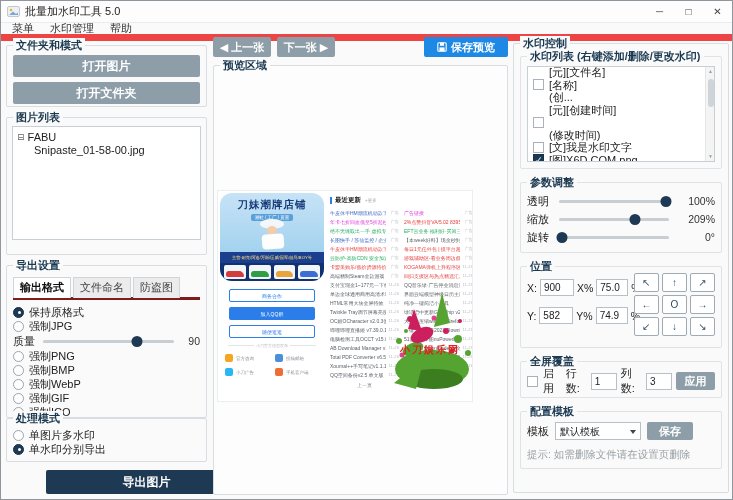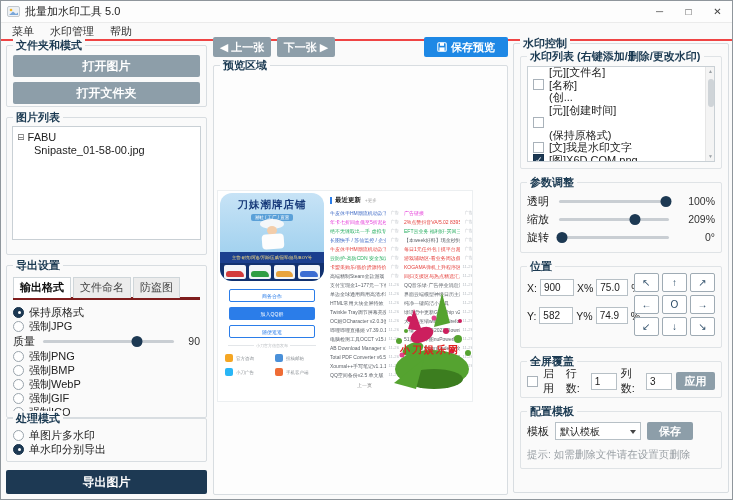--- a/index.html
+++ b/index.html
@@ -7,29 +7,29 @@
   body { font-family:"Liberation Sans","DejaVu Sans",sans-serif; background:#e9e9e9; }
   #window { position:relative; width:733px; height:500px; background:#fafafa; border:1px solid #8f969c; overflow:hidden; }
 
   
   .titlebar { position:absolute; top:0; left:0; right:0; height:22px; background:#fdfdfd; border-bottom:1px solid #ebebeb; display:flex; align-items:center; padding-left:6px; }
   .apptitle { font-size:11px; color:#222; margin-left:5px; }
   .wc-group { margin-left:auto; display:flex; height:100%; }
   .wc { width:29px; height:100%; display:flex; align-items:center; justify-content:center; font-size:10px; color:#444; }
 
   
-  .menubar { position:absolute; top:22px; left:0; right:0; height:18px; display:flex; align-items:center; padding-left:3px; background:#fafafa; border-bottom:2px solid #ef4444; }
+  .menubar { position:absolute; top:22px; left:0; right:0; height:18px; display:flex; align-items:center; padding-left:3px; background:#fafafa; border-bottom:7px solid #ef4444; }
   .menu-item { font-size:11px; color:#333; padding:0 8px; cursor:default; }
 
   
   .group { position:relative; border:1px solid #d8dde1; border-radius:2px; }
   .gtitle { position:absolute; top:-8px; left:6px; background:#fafafa; font-size:11px; font-weight:bold; color:#1b3a52; padding:0 3px; white-space:nowrap; max-width:200px; overflow:hidden; }
 
   .btn-gray { display:block; width:100%; height:23px; background:#8d9ea9; color:#fff; border:none; border-radius:2px; font-weight:bold; font-size:12px; font-family:inherit; }
-  .btn-navy { background:#1d3953; color:#fff; border:none; border-radius:2px; font-weight:bold; font-size:12px; font-family:Liberation Serif, serif; }
+  .btn-navy { background:#1d3953; color:#fff; border:none; border-radius:2px; font-weight:bold; font-size:12px; font-family:Liberation Serif, serif;margin-left:40px; }
 
   
   #left-panel { position:absolute; left:5px; top:44px; width:201px; bottom:4px; }
   #grp-folder { height:62px; margin-bottom:10px; padding:9px 6px 0; }
   #grp-folder .btn-gray { margin-bottom:5px; height:22px; }
   #grp-imagelist { height:138px; margin-bottom:10px; padding:8px 5px 5px; }
   .listbox { background:#fff; border:1px solid #c9d0d5; width:100%; height:100%; font-size:11px; color:#222; padding:4px 4px; overflow:hidden; position:relative; }
   .tree-root { display:flex; align-items:center; gap:3px; }
   .tree-glyph { font-size:9px; color:#666; }
   .tree-child { padding-left:17px; margin-top:1px; }
@@ -515,21 +515,21 @@
                 <span>(创...</span>
               </div>
               <div class="wm-row noCheck">
                 <span>[元][创建时间]</span>
               </div>
               <div class="wm-row">
                 <span class="cb"></span>
                 <span></span>
               </div>
               <div class="wm-row noCheck">
-                <span>(保持原格式)</span>
+                <span>(修改时间)</span>
               </div>
               <div class="wm-row">
                 <span class="cb"></span>
                 <span>[文]我是水印文字</span>
               </div>
               <div class="wm-row">
                 <span class="cb checked"></span>
                 <span>[图]X6D.COM.png</span>
               </div>
             </div>

